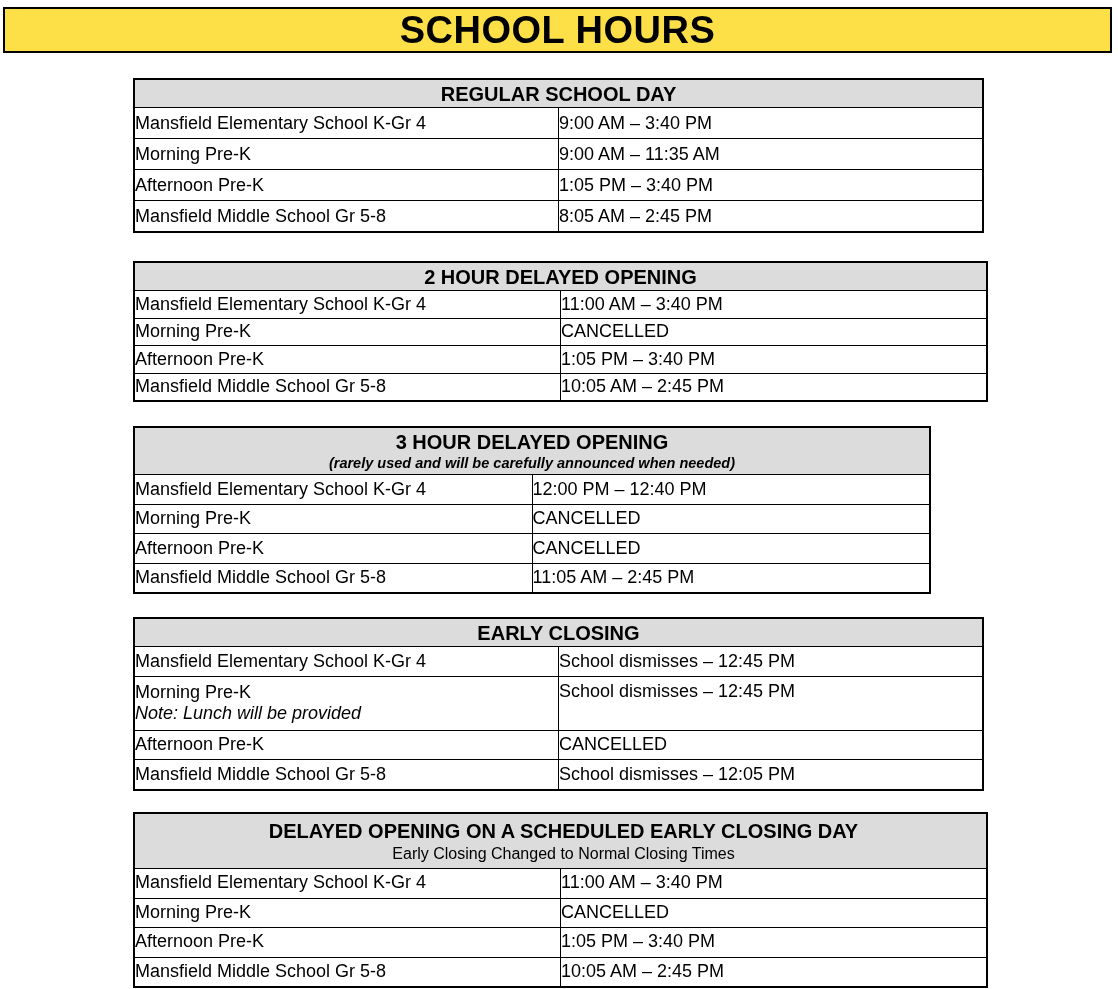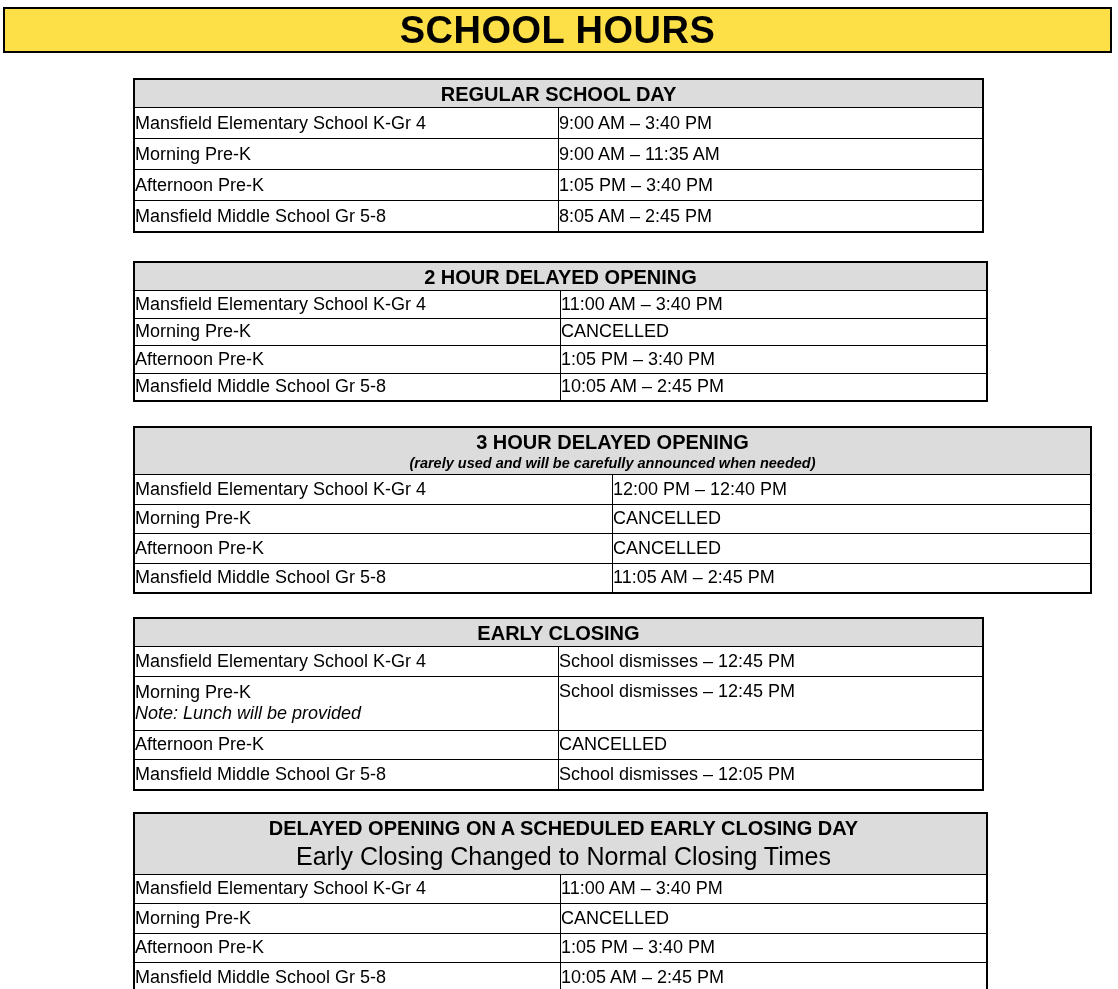--- a/index.html
+++ b/index.html
@@ -73,21 +73,21 @@
     display: block;
     font-size: 14.5px;
     font-weight: bold;
     font-style: italic;
     line-height: 1.15;
     padding: 0 4px 2px 4px;
     text-align: center;
   }
   .hdr-sub-plain {
     display: block;
-    font-size: 25px;
+    font-size: 16px;
     font-weight: normal;
     line-height: 1.22;
     padding: 0 4px 2px 4px;
   }
 
   .sched-table tbody td {
     font-size: 18px;
     line-height: 1.2;
     border-left: none;
     border-right: none;
@@ -106,21 +106,21 @@
   .note-line {
     display: block;
     font-style: italic;
     font-size: 18px;
     line-height: 1.2;
   }
 
   
   #table-regular        { left: 133px; top: 78px;  width: 851px; }
   #table-delay2         { left: 133px; top: 261px; width: 855px; }
-  #table-delay3         { left: 133px; top: 426px; width: 959px; }
+  #table-delay3         { left: 133px; top: 426px; width: 798px; }
   #table-early-closing  { left: 133px; top: 617px; width: 851px; }
   #table-delay-early    { left: 133px; top: 812px; width: 855px; }
 
   #table-regular  tbody td { height: 30px; }
   #table-delay2   tbody td { height: 26.5px; }
   #table-delay3   tbody td { height: 28.5px; }
   #table-early-closing tbody td { height: 28.5px; }
   #table-delay-early  tbody td { height: 28.5px; }
 
   #table-regular  thead th { height: 16px; }

